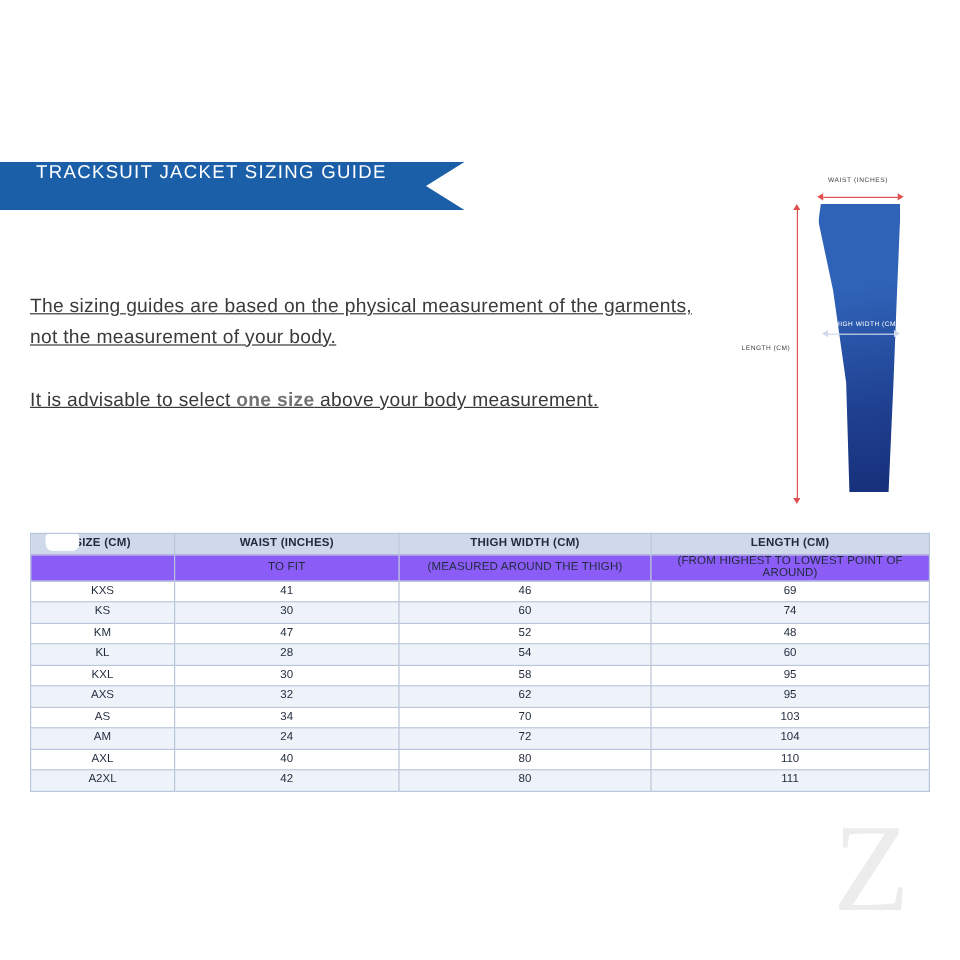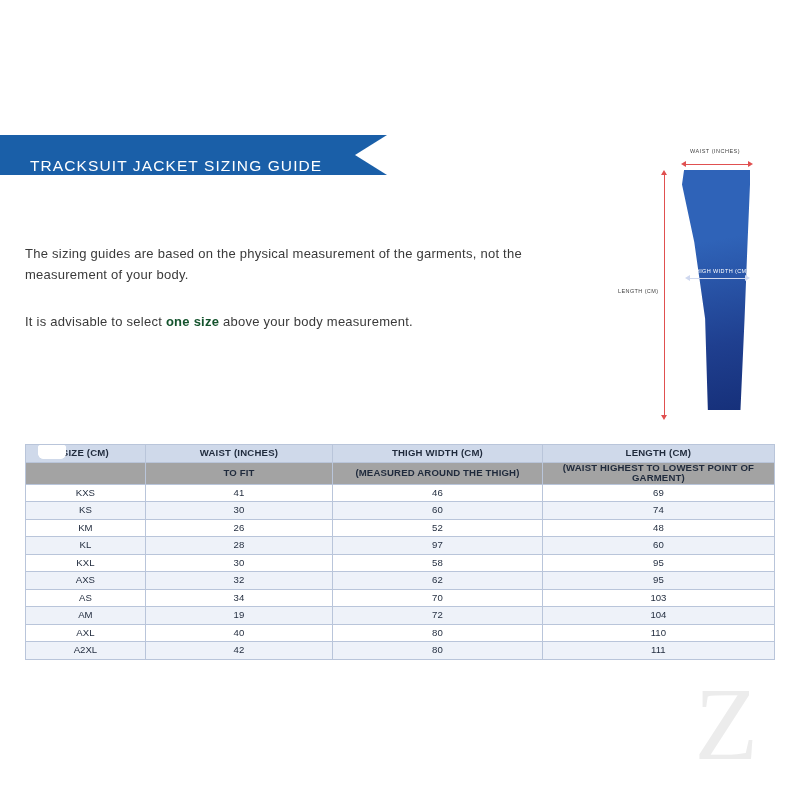--- a/index.html
+++ b/index.html
@@ -24,21 +24,21 @@
 
   
   .title-banner {
     position: absolute;
     left: 0;
     top: 135px;
     width: 355px;
     height: 40px;
     background: #1a5fa8;
     display: flex;
-    align-items: flex-end;
+    align-items: flex-start;
   }
   .title-banner .title-text {
     color: #ffffff;
     font-size: 15.5px;
     letter-spacing: 1.1px;
     padding-left: 30px;
     font-weight: 400;
     white-space: nowrap;
   }
   .title-arrow {
@@ -54,27 +54,28 @@
 
   
   .intro {
     position: absolute;
     left: 25px;
     top: 243px;
     width: 575px;
   }
   .intro p {
     margin: 0 0 26px 0;
-    font-size: 13px;
+    font-size: 16px;
     line-height: 1.62;
     color: #3a3a3a;
     letter-spacing: 0.25px;
+    text-decoration: underline;
   }
   .intro .accent {
-    color: #14532d;
+    color: #737373;
     font-weight: 700;
   }
 
   
   .garment-area {
     position: absolute;
     left: 610px;
     top: 140px;
     width: 180px;
     height: 300px;
@@ -194,22 +195,22 @@
     padding: 0;
     line-height: 1.1;
   }
   .head-row th {
     background: #cfd9ea;
     font-weight: 700;
     font-size: 9.3px;
     letter-spacing: 0.2px;
   }
   .sub-row td {
-    background: #a3a3a3;
-    font-weight: 700;
+    background: #8b5cf6;
+    font-weight: 400;
     font-size: 8.6px;
     letter-spacing: 0.15px;
   }
   tbody tr:nth-child(odd) td { background: #ffffff; }
   tbody tr:nth-child(even) td { background: #eef2f9; }
   .col-size { width: 16%; }
   .col-waist { width: 25%; }
   .col-thigh { width: 28%; }
   .col-length { width: 31%; }
 
@@ -281,46 +282,46 @@
         <tr class="head-row">
           <th>SIZE (CM)</th>
           <th>WAIST (INCHES)</th>
           <th>THIGH WIDTH (CM)</th>
           <th>LENGTH (CM)</th>
         </tr>
         <tr class="sub-row">
           <td></td>
           <td>TO FIT</td>
           <td>(MEASURED AROUND THE THIGH)</td>
-          <td>(WAIST HIGHEST TO LOWEST POINT OF GARMENT)</td>
+          <td>(FROM HIGHEST TO LOWEST POINT OF AROUND)</td>
         </tr>
       </thead>
       <tbody>
         <tr>
           <td>KXS</td>
           <td>41</td>
           <td>46</td>
           <td>69</td>
         </tr>
         <tr>
           <td>KS</td>
           <td>30</td>
           <td>60</td>
           <td>74</td>
         </tr>
         <tr>
           <td>KM</td>
-          <td>26</td>
+          <td>47</td>
           <td>52</td>
           <td>48</td>
         </tr>
         <tr>
           <td>KL</td>
           <td>28</td>
-          <td>97</td>
+          <td>54</td>
           <td>60</td>
         </tr>
         <tr>
           <td>KXL</td>
           <td>30</td>
           <td>58</td>
           <td>95</td>
         </tr>
         <tr>
           <td>AXS</td>
@@ -329,21 +330,21 @@
           <td>95</td>
         </tr>
         <tr>
           <td>AS</td>
           <td>34</td>
           <td>70</td>
           <td>103</td>
         </tr>
         <tr>
           <td>AM</td>
-          <td>19</td>
+          <td>24</td>
           <td>72</td>
           <td>104</td>
         </tr>
         <tr>
           <td>AXL</td>
           <td>40</td>
           <td>80</td>
           <td>110</td>
         </tr>
         <tr>

